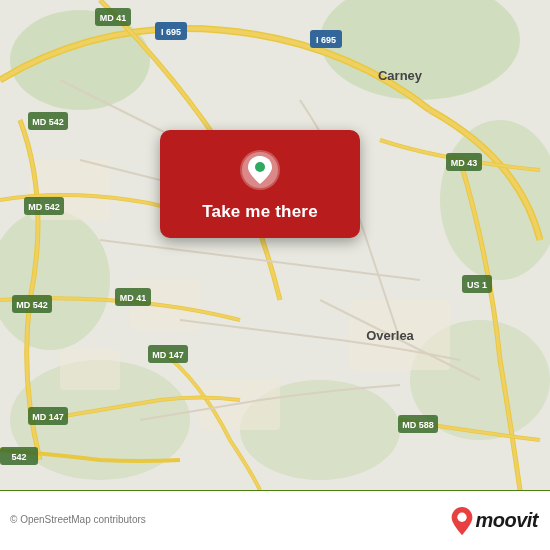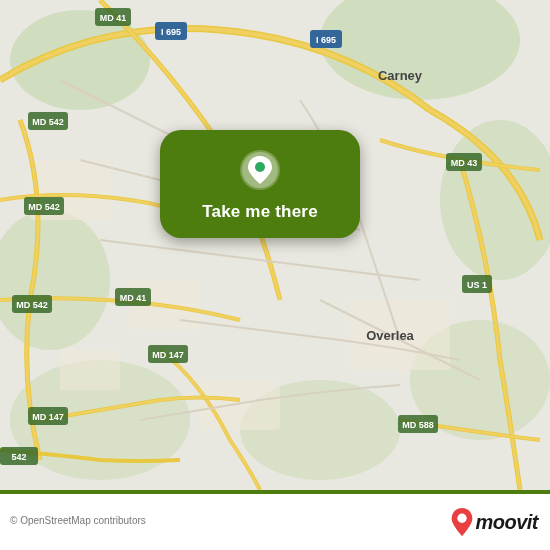--- a/index.html
+++ b/index.html
@@ -26,22 +26,22 @@
       position: absolute;
       top: 0; left: 0;
     }
 
     
     #popup-card {
       position: absolute;
       top: 130px;
       left: 160px;
       width: 200px;
-      background-color: #4d7c0f;
-      border-radius: 21px;
+      background-color: #b91c1c;
+      border-radius: 10px;
       display: flex;
       flex-direction: column;
       align-items: center;
       padding: 18px 20px 16px 20px;
       box-shadow: 0 4px 14px rgba(0,0,0,0.35);
       z-index: 10;
     }
 
     #location-pin-icon {
       width: 44px;
@@ -59,21 +59,21 @@
       text-align: center;
       letter-spacing: 0.2px;
       padding: 0;
     }
 
     
     #bottom-bar {
       width: 550px;
       height: 60px;
       background: #fff;
-      border-top: 4px solid #4d7c0f;
+      border-top: 1px solid #4d7c0f;
       display: flex;
       align-items: center;
       justify-content: space-between;
       padding: 0 12px 0 10px;
     }
 
     #bottom-left {
       display: flex;
       flex-direction: column;
     }

